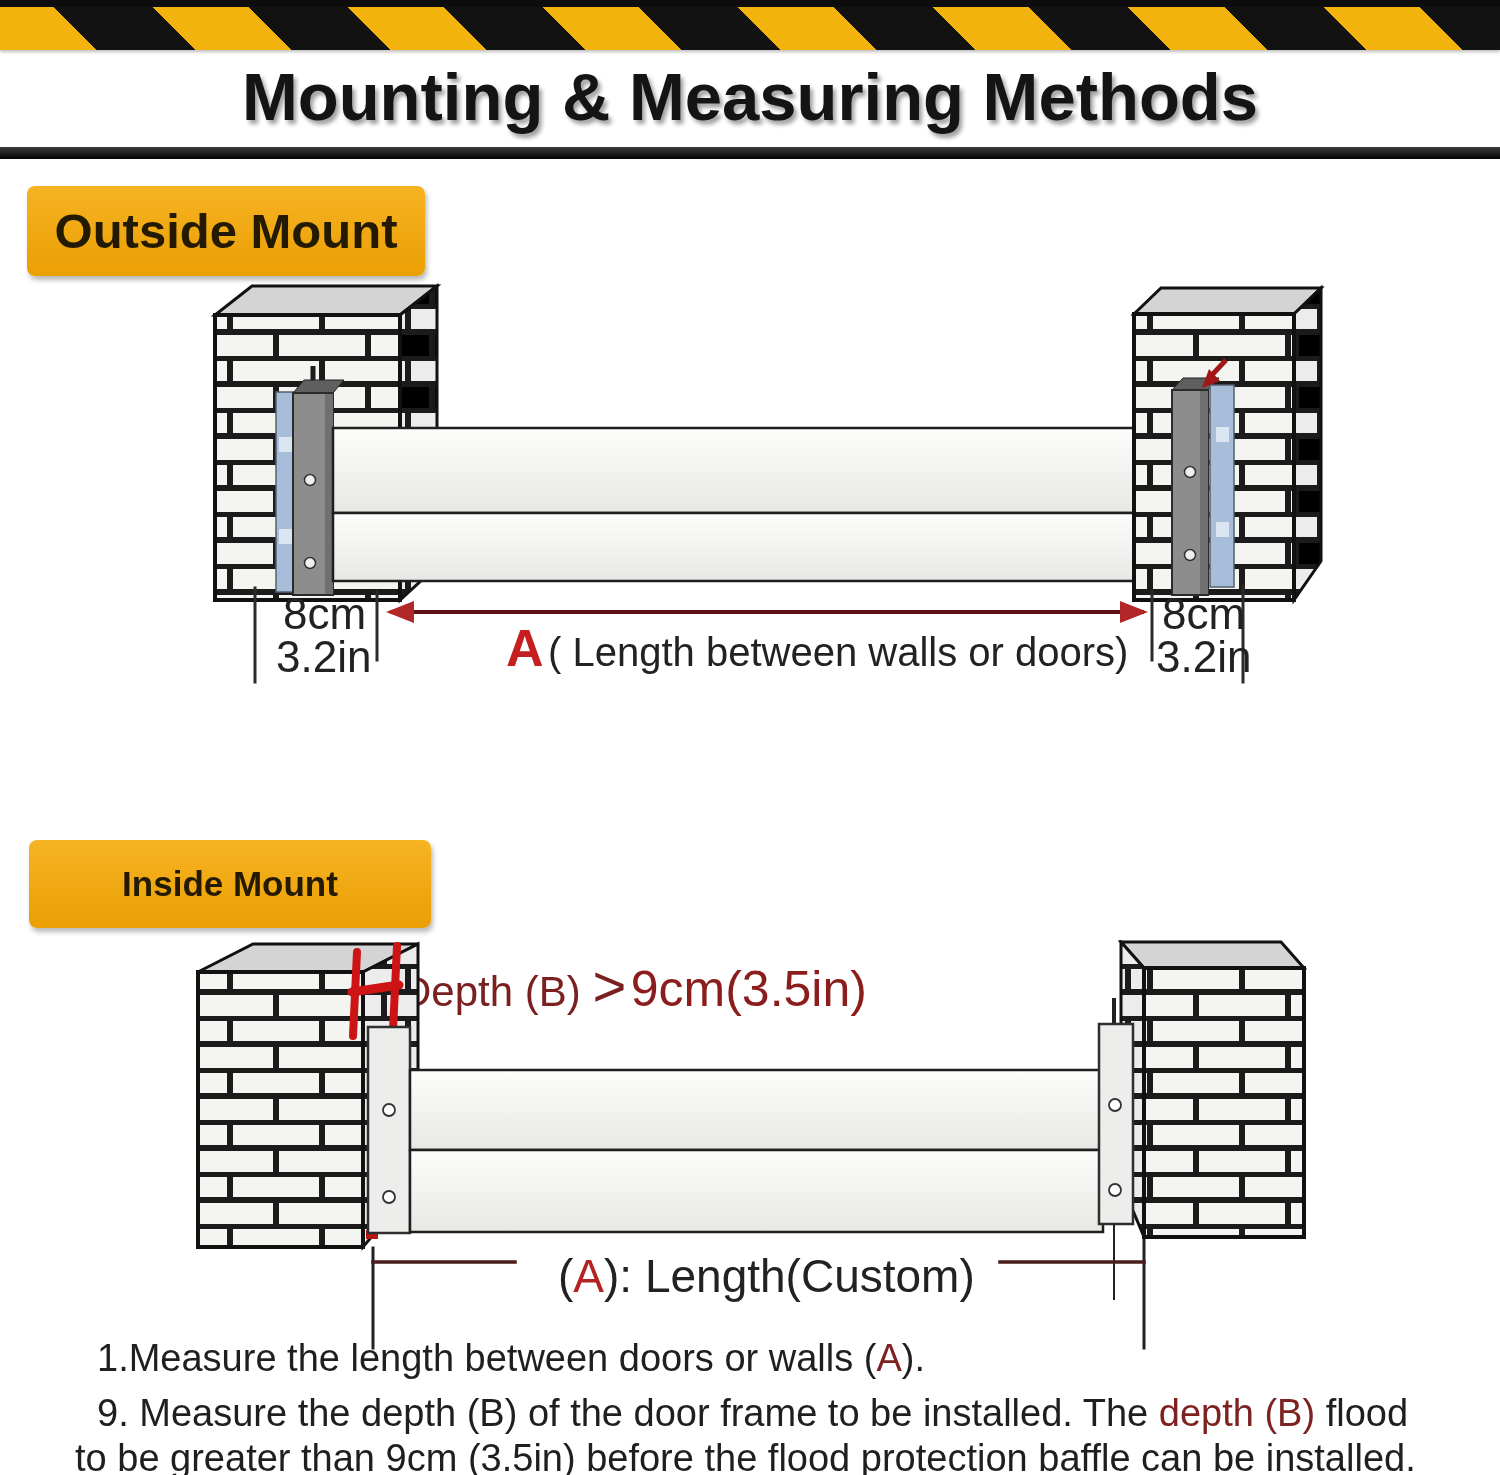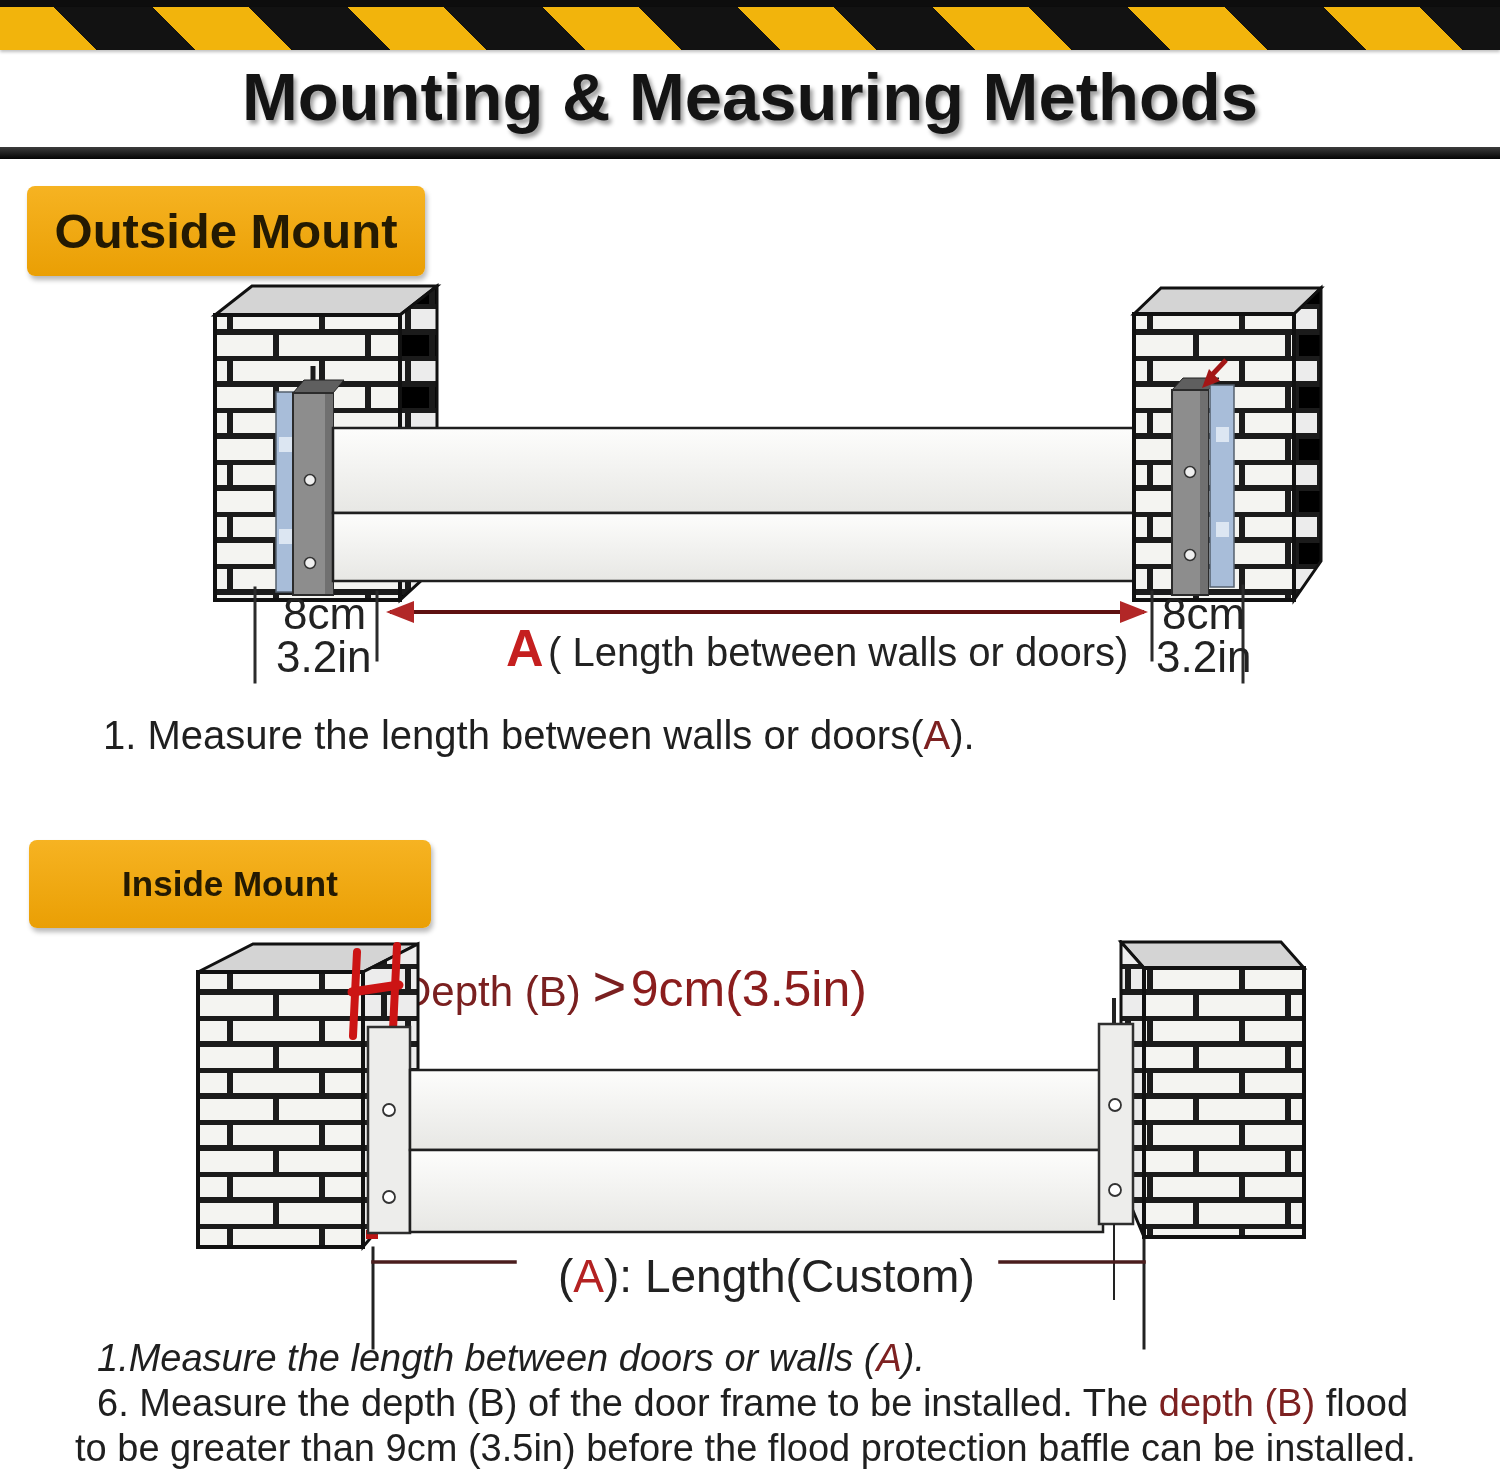--- a/index.html
+++ b/index.html
@@ -30,21 +30,21 @@
   .d1{top:280px;}
   .d2{top:940px;}
   svg text{font-family:"Liberation Sans", sans-serif;}
 
   
   .steps{position:absolute;color:#1f1f1f;}
   .steps-outside{left:103px;top:712px;width:1360px;font-size:40px;}
   .steps-outside .step{line-height:46px;margin-bottom:12px;white-space:nowrap;}
   .steps-bottom{left:75px;top:1336px;width:1420px;font-size:38px;}
   .steps-bottom .step{line-height:45px;white-space:nowrap;}
-  .steps-bottom .s1{padding-left:22px;margin-bottom:0;font-style:italic;}
+  .steps-bottom .s1{padding-left:22px;margin-bottom:10px;}
   .steps-bottom .s2{padding-left:22px;}
   .maroon{color:#7d2121;}
 </style>
 </head>
 <body>
 
 <div class="page">
 
   <div class="topline"></div>
   <div class="hazard"></div>
@@ -136,21 +136,20 @@
     <text x="276" y="392" font-size="44" fill="#222">3.2in</text>
     <text x="1162" y="349" font-size="44" fill="#222">8cm</text>
     <text x="1156" y="392" font-size="44" fill="#222">3.2in</text>
     <text x="506" y="386">
       <tspan font-size="52" font-weight="700" fill="#c51f1f">A</tspan>
       <tspan font-size="40" fill="#222">( Length between walls or doors)</tspan>
     </text>
   </svg>
 
   <div class="steps steps-outside">
-    <div class="step"><span>1. Measure the length between walls or doors(</span><span class="maroon">A</span><span>).</span></div>
   </div>
 
   <div class="badge badge-inside">
     <span>Inside Mount</span>
   </div>
 
   <svg class="diagram d2" width="1500" height="420" viewBox="0 0 1500 420">
     <defs>
       <pattern id="brickB" width="92" height="52" patternUnits="userSpaceOnUse">
         <rect width="92" height="52" fill="#1b1b1b"></rect>
@@ -220,17 +219,17 @@
       <line x1="373" y1="322" x2="515" y2="322" stroke="#4a1d1d" stroke-width="3.5"></line>
       <line x1="1000" y1="322" x2="1144" y2="322" stroke="#4a1d1d" stroke-width="3.5"></line>
     </g>
     <text x="558" y="352" font-size="46">
       <tspan fill="#222">(</tspan><tspan fill="#b42222">A</tspan><tspan fill="#222">): Length(Custom)</tspan>
     </text>
   </svg>
 
   <div class="steps steps-bottom">
     <div class="step s1"><span>1.Measure the length between doors or walls (</span><span class="maroon">A</span><span>).</span></div>
-    <div class="step s2"><span>6. Measure the depth (B) of the door frame to be installed. The </span><span class="maroon">depth (B)</span><span> flood</span></div>
+    <div class="step s2"><span>9. Measure the depth (B) of the door frame to be installed. The </span><span class="maroon">depth (B)</span><span> flood</span></div>
     <div class="step s3">to be greater than 9cm (3.5in) before the flood protection baffle can be installed.</div>
   </div>
 
 </div>
 
 </body></html>

